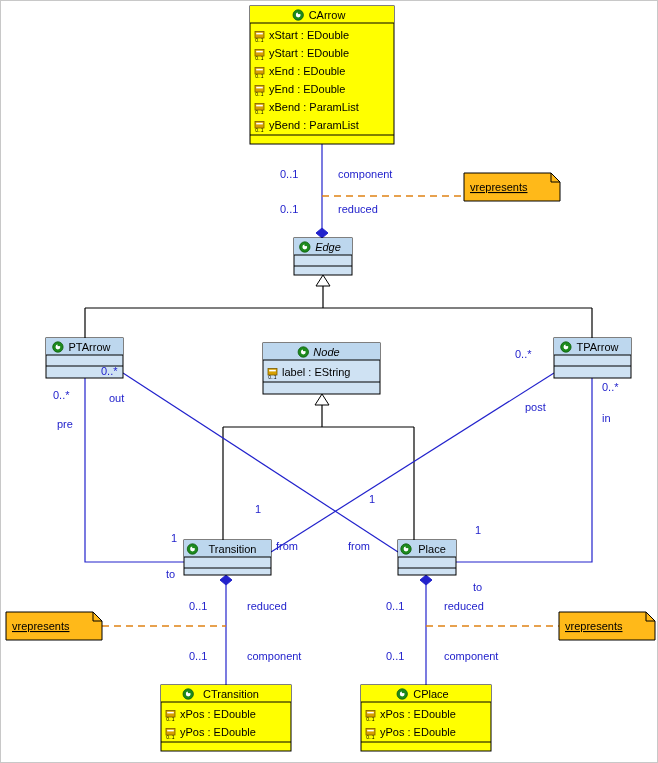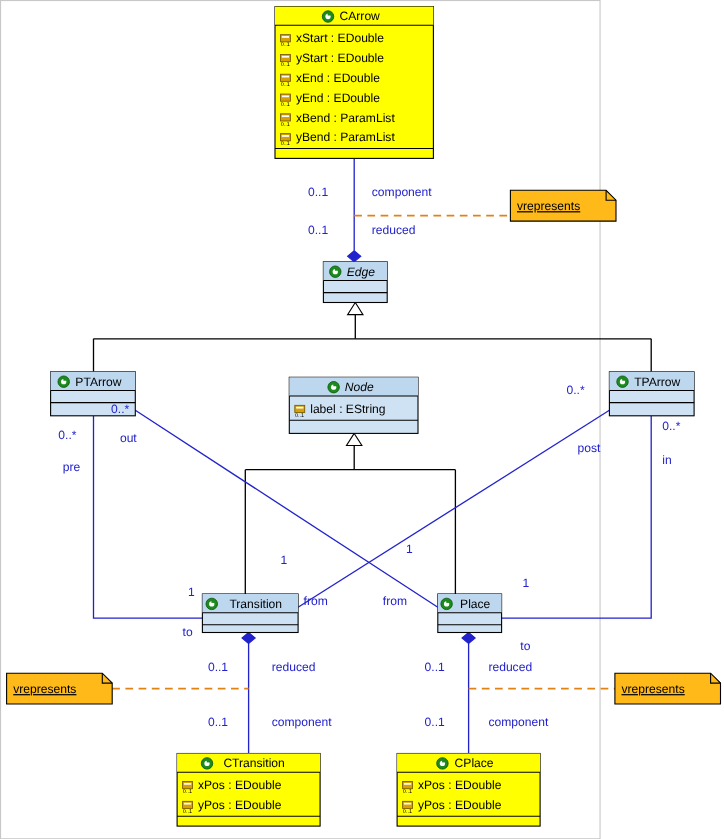--- a/index.html
+++ b/index.html
@@ -8,21 +8,21 @@
     background: #ffffff;
   }
   body {
     width: 658px;
     height: 763px;
     font-family: "Liberation Sans", sans-serif;
     overflow: hidden;
   }
   #diagram-root {
     position: relative;
-    width: 546px;
+    width: 658px;
     height: 763px;
     border: 1px solid #c8c8c8;
     box-sizing: border-box;
     background: #ffffff;
   }
   svg.layer {
     position: absolute;
     top: 0;
     left: 0;
     width: 658px;

